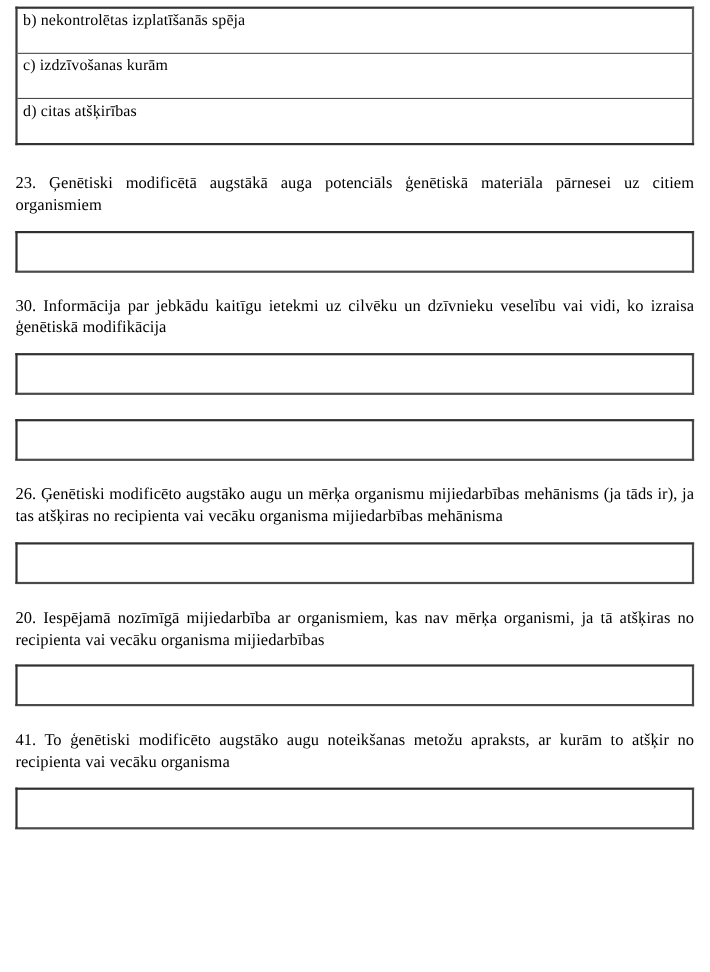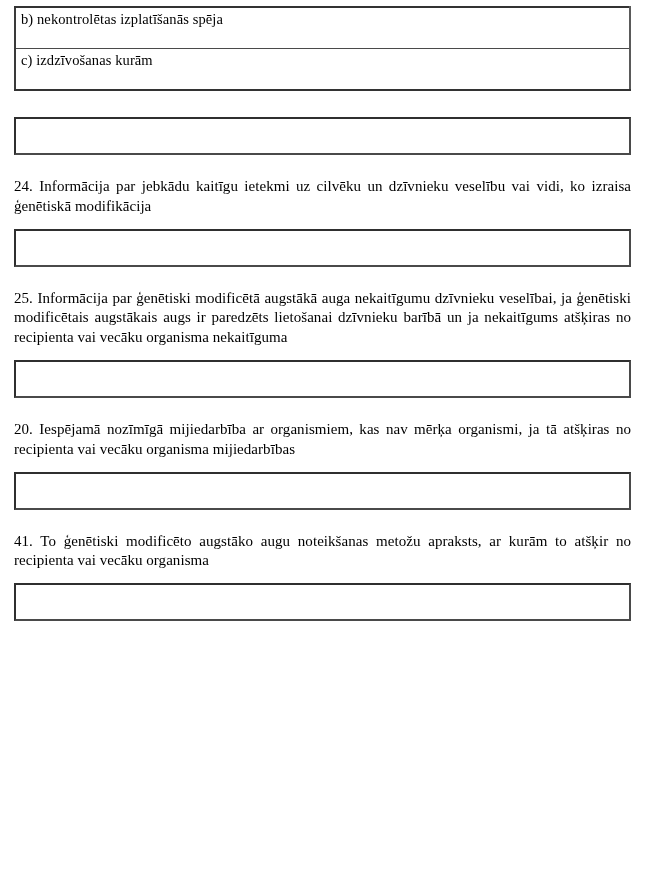--- a/index.html
+++ b/index.html
@@ -89,37 +89,44 @@
   <div class="content">
 
     <table class="form-table">
       <tbody>
         <tr>
           <td>b) nekontrolētas izplatīšanās spēja</td>
         </tr>
         <tr>
           <td>c) izdzīvošanas kurām</td>
         </tr>
+        <tr>
+          <td>d) citas atšķirības</td>
+        </tr>
       </tbody>
     </table>
 
     <div class="question-block first-q">
+      <p class="question-text">23. Ģenētiski modificētā augstākā auga potenciāls ģenētiskā materiāla pārnesei uz citiem organismiem</p>
       <div class="answer-box"></div>
     </div>
 
     <div class="question-block">
-      <p class="question-text">24. Informācija par jebkādu kaitīgu ietekmi uz cilvēku un dzīvnieku veselību vai vidi, ko izraisa ģenētiskā modifikācija</p>
+      <p class="question-text">30. Informācija par jebkādu kaitīgu ietekmi uz cilvēku un dzīvnieku veselību vai vidi, ko izraisa ģenētiskā modifikācija</p>
       <div class="answer-box"></div>
     </div>
 
     <div class="question-block">
-      <p class="question-text">25. Informācija par ģenētiski modificētā augstākā auga nekaitīgumu dzīvnieku veselībai, ja ģenētiski modificētais augstākais augs ir paredzēts lietošanai dzīvnieku barībā un ja nekaitīgums atšķiras no recipienta vai vecāku organisma nekaitīguma</p>
       <div class="answer-box"></div>
     </div>
 
+    <div class="question-block">
+      <p class="question-text">26. Ģenētiski modificēto augstāko augu un mērķa organismu mijiedarbības mehānisms (ja tāds ir), ja tas atšķiras no recipienta vai vecāku organisma mijiedarbības mehānisma</p>
+      <div class="answer-box"></div>
+    </div>
 
     <div class="question-block">
       <p class="question-text">20. Iespējamā nozīmīgā mijiedarbība ar organismiem, kas nav mērķa organismi, ja tā atšķiras no recipienta vai vecāku organisma mijiedarbības</p>
       <div class="answer-box"></div>
     </div>
 
     <div class="question-block">
       <p class="question-text">41. To ģenētiski modificēto augstāko augu noteikšanas metožu apraksts, ar kurām to atšķir no recipienta vai vecāku organisma</p>
       <div class="answer-box"></div>
     </div>

